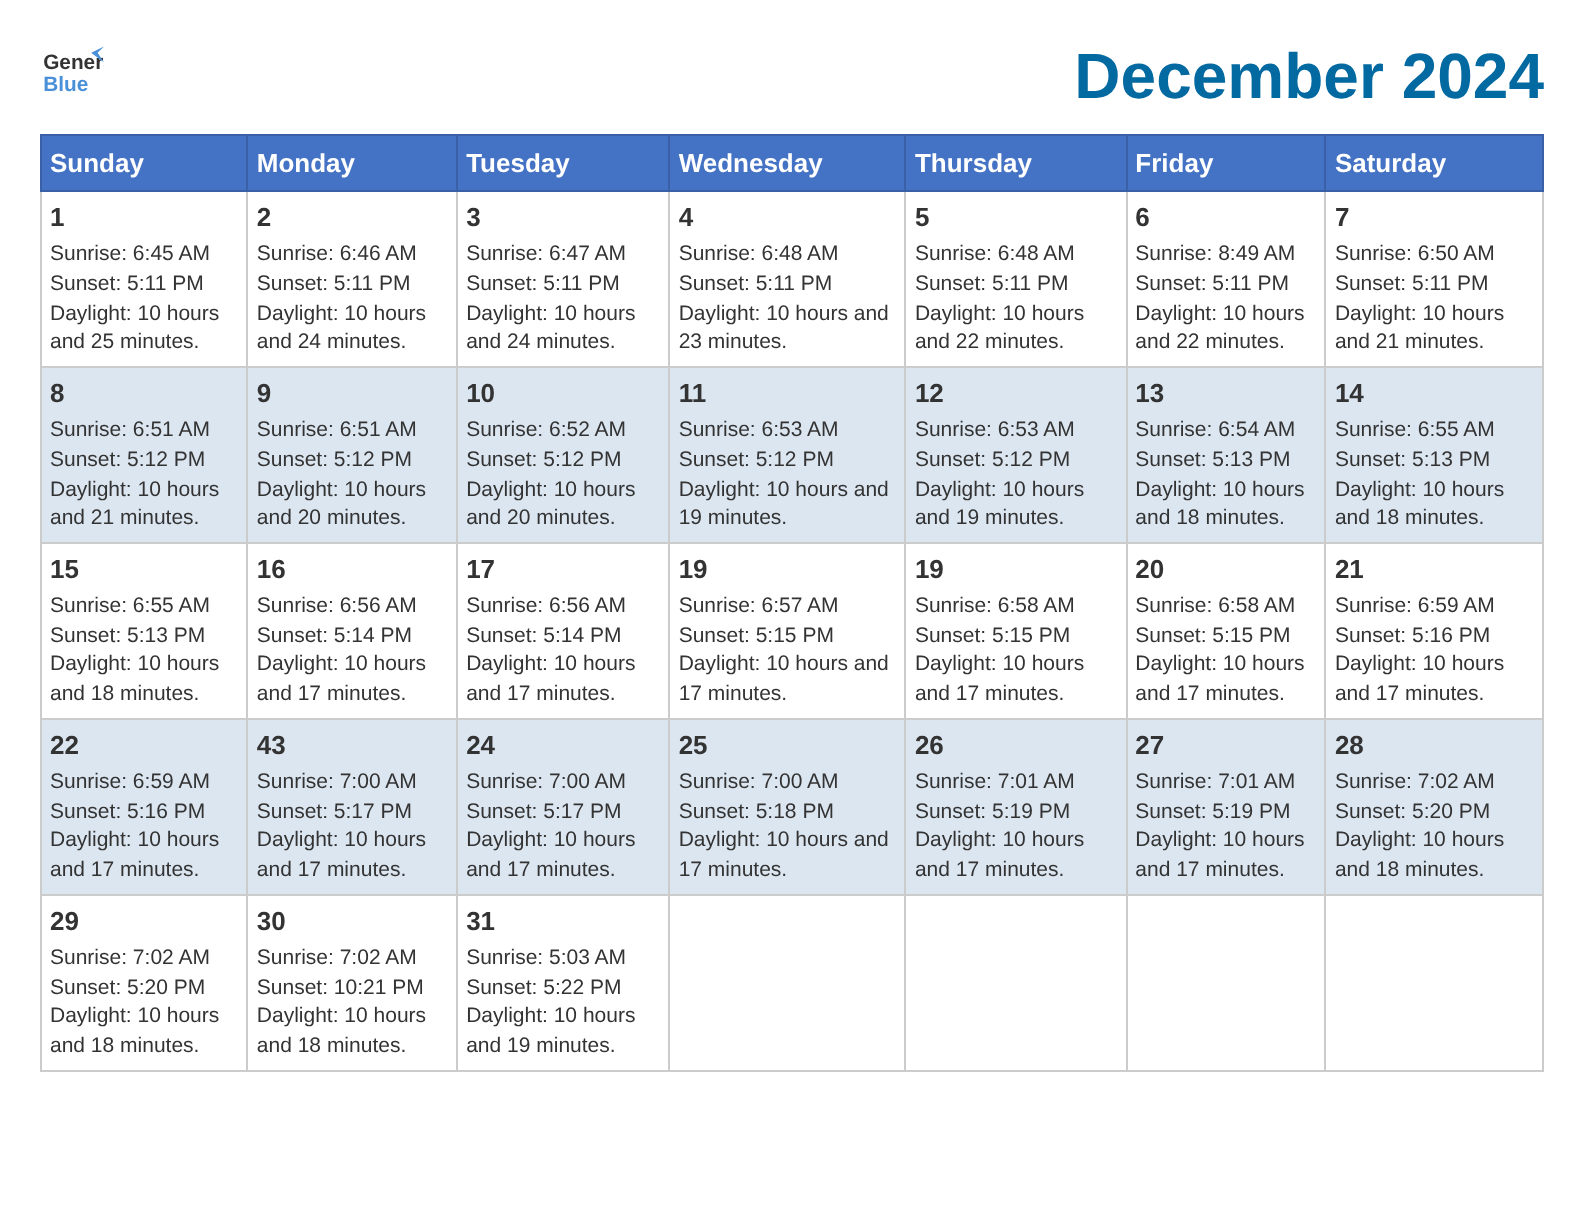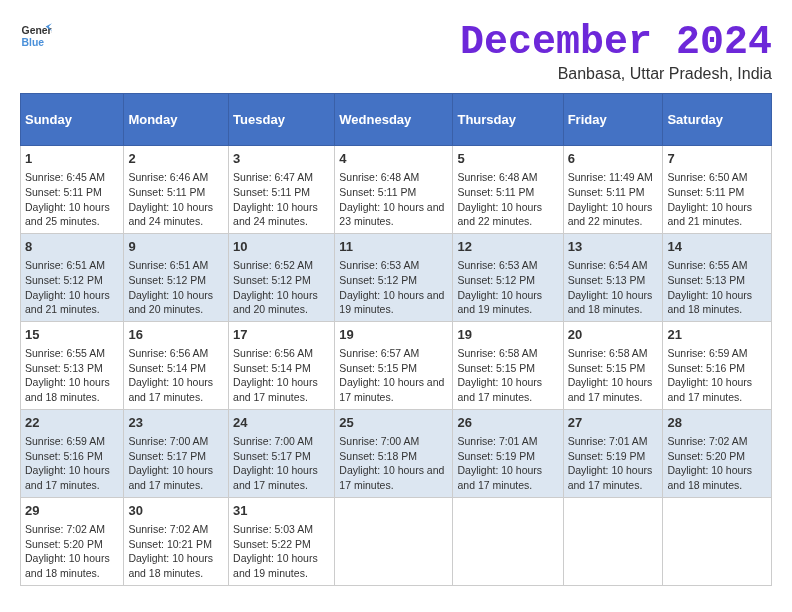--- a/index.html
+++ b/index.html
@@ -22,38 +22,37 @@
       gap: 4px;
     }
     .logo-icon {
       width: 32px;
       height: 32px;
     }
     .title-section {
       text-align: right;
     }
     .main-title {
-      font-size: 40px;
+      font-size: 32px;
       font-weight: bold;
-      color: #6d28d9;
-      font-family: Liberation Mono, monospace;
+      color: #0369a1;
     }
     .subtitle {
       font-size: 16px;
       color: #333;
     }
     table {
       width: 100%;
       border-collapse: collapse;
       font-size: 11px;
     }
     thead tr th {
       background: #4472c4;
       color: #fff;
-      padding: 18px 4px;
+      padding: 6px 4px;
       text-align: left;
       font-size: 13px;
       font-weight: bold;
       border: 1px solid #3a60a8;
     }
     tbody tr td {
       border: 1px solid #ccc;
       padding: 4px 4px;
       vertical-align: top;
       font-size: 10.5px;
@@ -79,21 +78,20 @@
 <div class="header">
   <div class="logo">
     <svg class="logo-icon" viewBox="0 0 40 40" xmlns="http://www.w3.org/2000/svg">
       <text x="2" y="18" font-size="13" font-weight="bold" fill="#333" font-family="Arial">General</text>
       <text x="2" y="32" font-size="13" font-weight="bold" fill="#4a90d9" font-family="Arial">Blue</text>
       <polygon points="32,8 40,14 36,8 40,4" fill="#4a90d9"></polygon>
     </svg>
   </div>
   <div class="title-section">
     <div class="main-title">December 2024</div>
-    <div class="subtitle">Banbasa, Uttar Pradesh, India</div>
   </div>
 </div>
 
 <table>
   <thead>
     <tr>
       <th>Sunday</th>
       <th>Monday</th>
       <th>Tuesday</th>
       <th>Wednesday</th>
@@ -102,21 +100,21 @@
       <th>Saturday</th>
     </tr>
   </thead>
   <tbody id="calendar-body">
   <tr>
         <td><span class="day-num">1</span><span>Sunrise: 6:45 AM</span><br><span>Sunset: 5:11 PM</span><br><span>Daylight: 10 hours and 25 minutes.</span></td>
         <td><span class="day-num">2</span><span>Sunrise: 6:46 AM</span><br><span>Sunset: 5:11 PM</span><br><span>Daylight: 10 hours and 24 minutes.</span></td>
         <td><span class="day-num">3</span><span>Sunrise: 6:47 AM</span><br><span>Sunset: 5:11 PM</span><br><span>Daylight: 10 hours and 24 minutes.</span></td>
         <td><span class="day-num">4</span><span>Sunrise: 6:48 AM</span><br><span>Sunset: 5:11 PM</span><br><span>Daylight: 10 hours and 23 minutes.</span></td>
         <td><span class="day-num">5</span><span>Sunrise: 6:48 AM</span><br><span>Sunset: 5:11 PM</span><br><span>Daylight: 10 hours and 22 minutes.</span></td>
-        <td><span class="day-num">6</span><span>Sunrise: 11:49 AM</span><br><span>Sunset: 5:11 PM</span><br><span>Daylight: 10 hours and 22 minutes.</span></td>
+        <td><span class="day-num">6</span><span>Sunrise: 8:49 AM</span><br><span>Sunset: 5:11 PM</span><br><span>Daylight: 10 hours and 22 minutes.</span></td>
         <td><span class="day-num">7</span><span>Sunrise: 6:50 AM</span><br><span>Sunset: 5:11 PM</span><br><span>Daylight: 10 hours and 21 minutes.</span></td>
       </tr>
       <tr>
         <td><span class="day-num">8</span><span>Sunrise: 6:51 AM</span><br><span>Sunset: 5:12 PM</span><br><span>Daylight: 10 hours and 21 minutes.</span></td>
         <td><span class="day-num">9</span><span>Sunrise: 6:51 AM</span><br><span>Sunset: 5:12 PM</span><br><span>Daylight: 10 hours and 20 minutes.</span></td>
         <td><span class="day-num">10</span><span>Sunrise: 6:52 AM</span><br><span>Sunset: 5:12 PM</span><br><span>Daylight: 10 hours and 20 minutes.</span></td>
         <td><span class="day-num">11</span><span>Sunrise: 6:53 AM</span><br><span>Sunset: 5:12 PM</span><br><span>Daylight: 10 hours and 19 minutes.</span></td>
         <td><span class="day-num">12</span><span>Sunrise: 6:53 AM</span><br><span>Sunset: 5:12 PM</span><br><span>Daylight: 10 hours and 19 minutes.</span></td>
         <td><span class="day-num">13</span><span>Sunrise: 6:54 AM</span><br><span>Sunset: 5:13 PM</span><br><span>Daylight: 10 hours and 18 minutes.</span></td>
         <td><span class="day-num">14</span><span>Sunrise: 6:55 AM</span><br><span>Sunset: 5:13 PM</span><br><span>Daylight: 10 hours and 18 minutes.</span></td>
@@ -125,21 +123,21 @@
         <td><span class="day-num">15</span><span>Sunrise: 6:55 AM</span><br><span>Sunset: 5:13 PM</span><br><span>Daylight: 10 hours and 18 minutes.</span></td>
         <td><span class="day-num">16</span><span>Sunrise: 6:56 AM</span><br><span>Sunset: 5:14 PM</span><br><span>Daylight: 10 hours and 17 minutes.</span></td>
         <td><span class="day-num">17</span><span>Sunrise: 6:56 AM</span><br><span>Sunset: 5:14 PM</span><br><span>Daylight: 10 hours and 17 minutes.</span></td>
         <td><span class="day-num">19</span><span>Sunrise: 6:57 AM</span><br><span>Sunset: 5:15 PM</span><br><span>Daylight: 10 hours and 17 minutes.</span></td>
         <td><span class="day-num">19</span><span>Sunrise: 6:58 AM</span><br><span>Sunset: 5:15 PM</span><br><span>Daylight: 10 hours and 17 minutes.</span></td>
         <td><span class="day-num">20</span><span>Sunrise: 6:58 AM</span><br><span>Sunset: 5:15 PM</span><br><span>Daylight: 10 hours and 17 minutes.</span></td>
         <td><span class="day-num">21</span><span>Sunrise: 6:59 AM</span><br><span>Sunset: 5:16 PM</span><br><span>Daylight: 10 hours and 17 minutes.</span></td>
       </tr>
       <tr>
         <td><span class="day-num">22</span><span>Sunrise: 6:59 AM</span><br><span>Sunset: 5:16 PM</span><br><span>Daylight: 10 hours and 17 minutes.</span></td>
-        <td><span class="day-num">23</span><span>Sunrise: 7:00 AM</span><br><span>Sunset: 5:17 PM</span><br><span>Daylight: 10 hours and 17 minutes.</span></td>
+        <td><span class="day-num">43</span><span>Sunrise: 7:00 AM</span><br><span>Sunset: 5:17 PM</span><br><span>Daylight: 10 hours and 17 minutes.</span></td>
         <td><span class="day-num">24</span><span>Sunrise: 7:00 AM</span><br><span>Sunset: 5:17 PM</span><br><span>Daylight: 10 hours and 17 minutes.</span></td>
         <td><span class="day-num">25</span><span>Sunrise: 7:00 AM</span><br><span>Sunset: 5:18 PM</span><br><span>Daylight: 10 hours and 17 minutes.</span></td>
         <td><span class="day-num">26</span><span>Sunrise: 7:01 AM</span><br><span>Sunset: 5:19 PM</span><br><span>Daylight: 10 hours and 17 minutes.</span></td>
         <td><span class="day-num">27</span><span>Sunrise: 7:01 AM</span><br><span>Sunset: 5:19 PM</span><br><span>Daylight: 10 hours and 17 minutes.</span></td>
         <td><span class="day-num">28</span><span>Sunrise: 7:02 AM</span><br><span>Sunset: 5:20 PM</span><br><span>Daylight: 10 hours and 18 minutes.</span></td>
       </tr>
       <tr>
         <td><span class="day-num">29</span><span>Sunrise: 7:02 AM</span><br><span>Sunset: 5:20 PM</span><br><span>Daylight: 10 hours and 18 minutes.</span></td>
         <td><span class="day-num">30</span><span>Sunrise: 7:02 AM</span><br><span>Sunset: 10:21 PM</span><br><span>Daylight: 10 hours and 18 minutes.</span></td>
         <td><span class="day-num">31</span><span>Sunrise: 5:03 AM</span><br><span>Sunset: 5:22 PM</span><br><span>Daylight: 10 hours and 19 minutes.</span></td>

